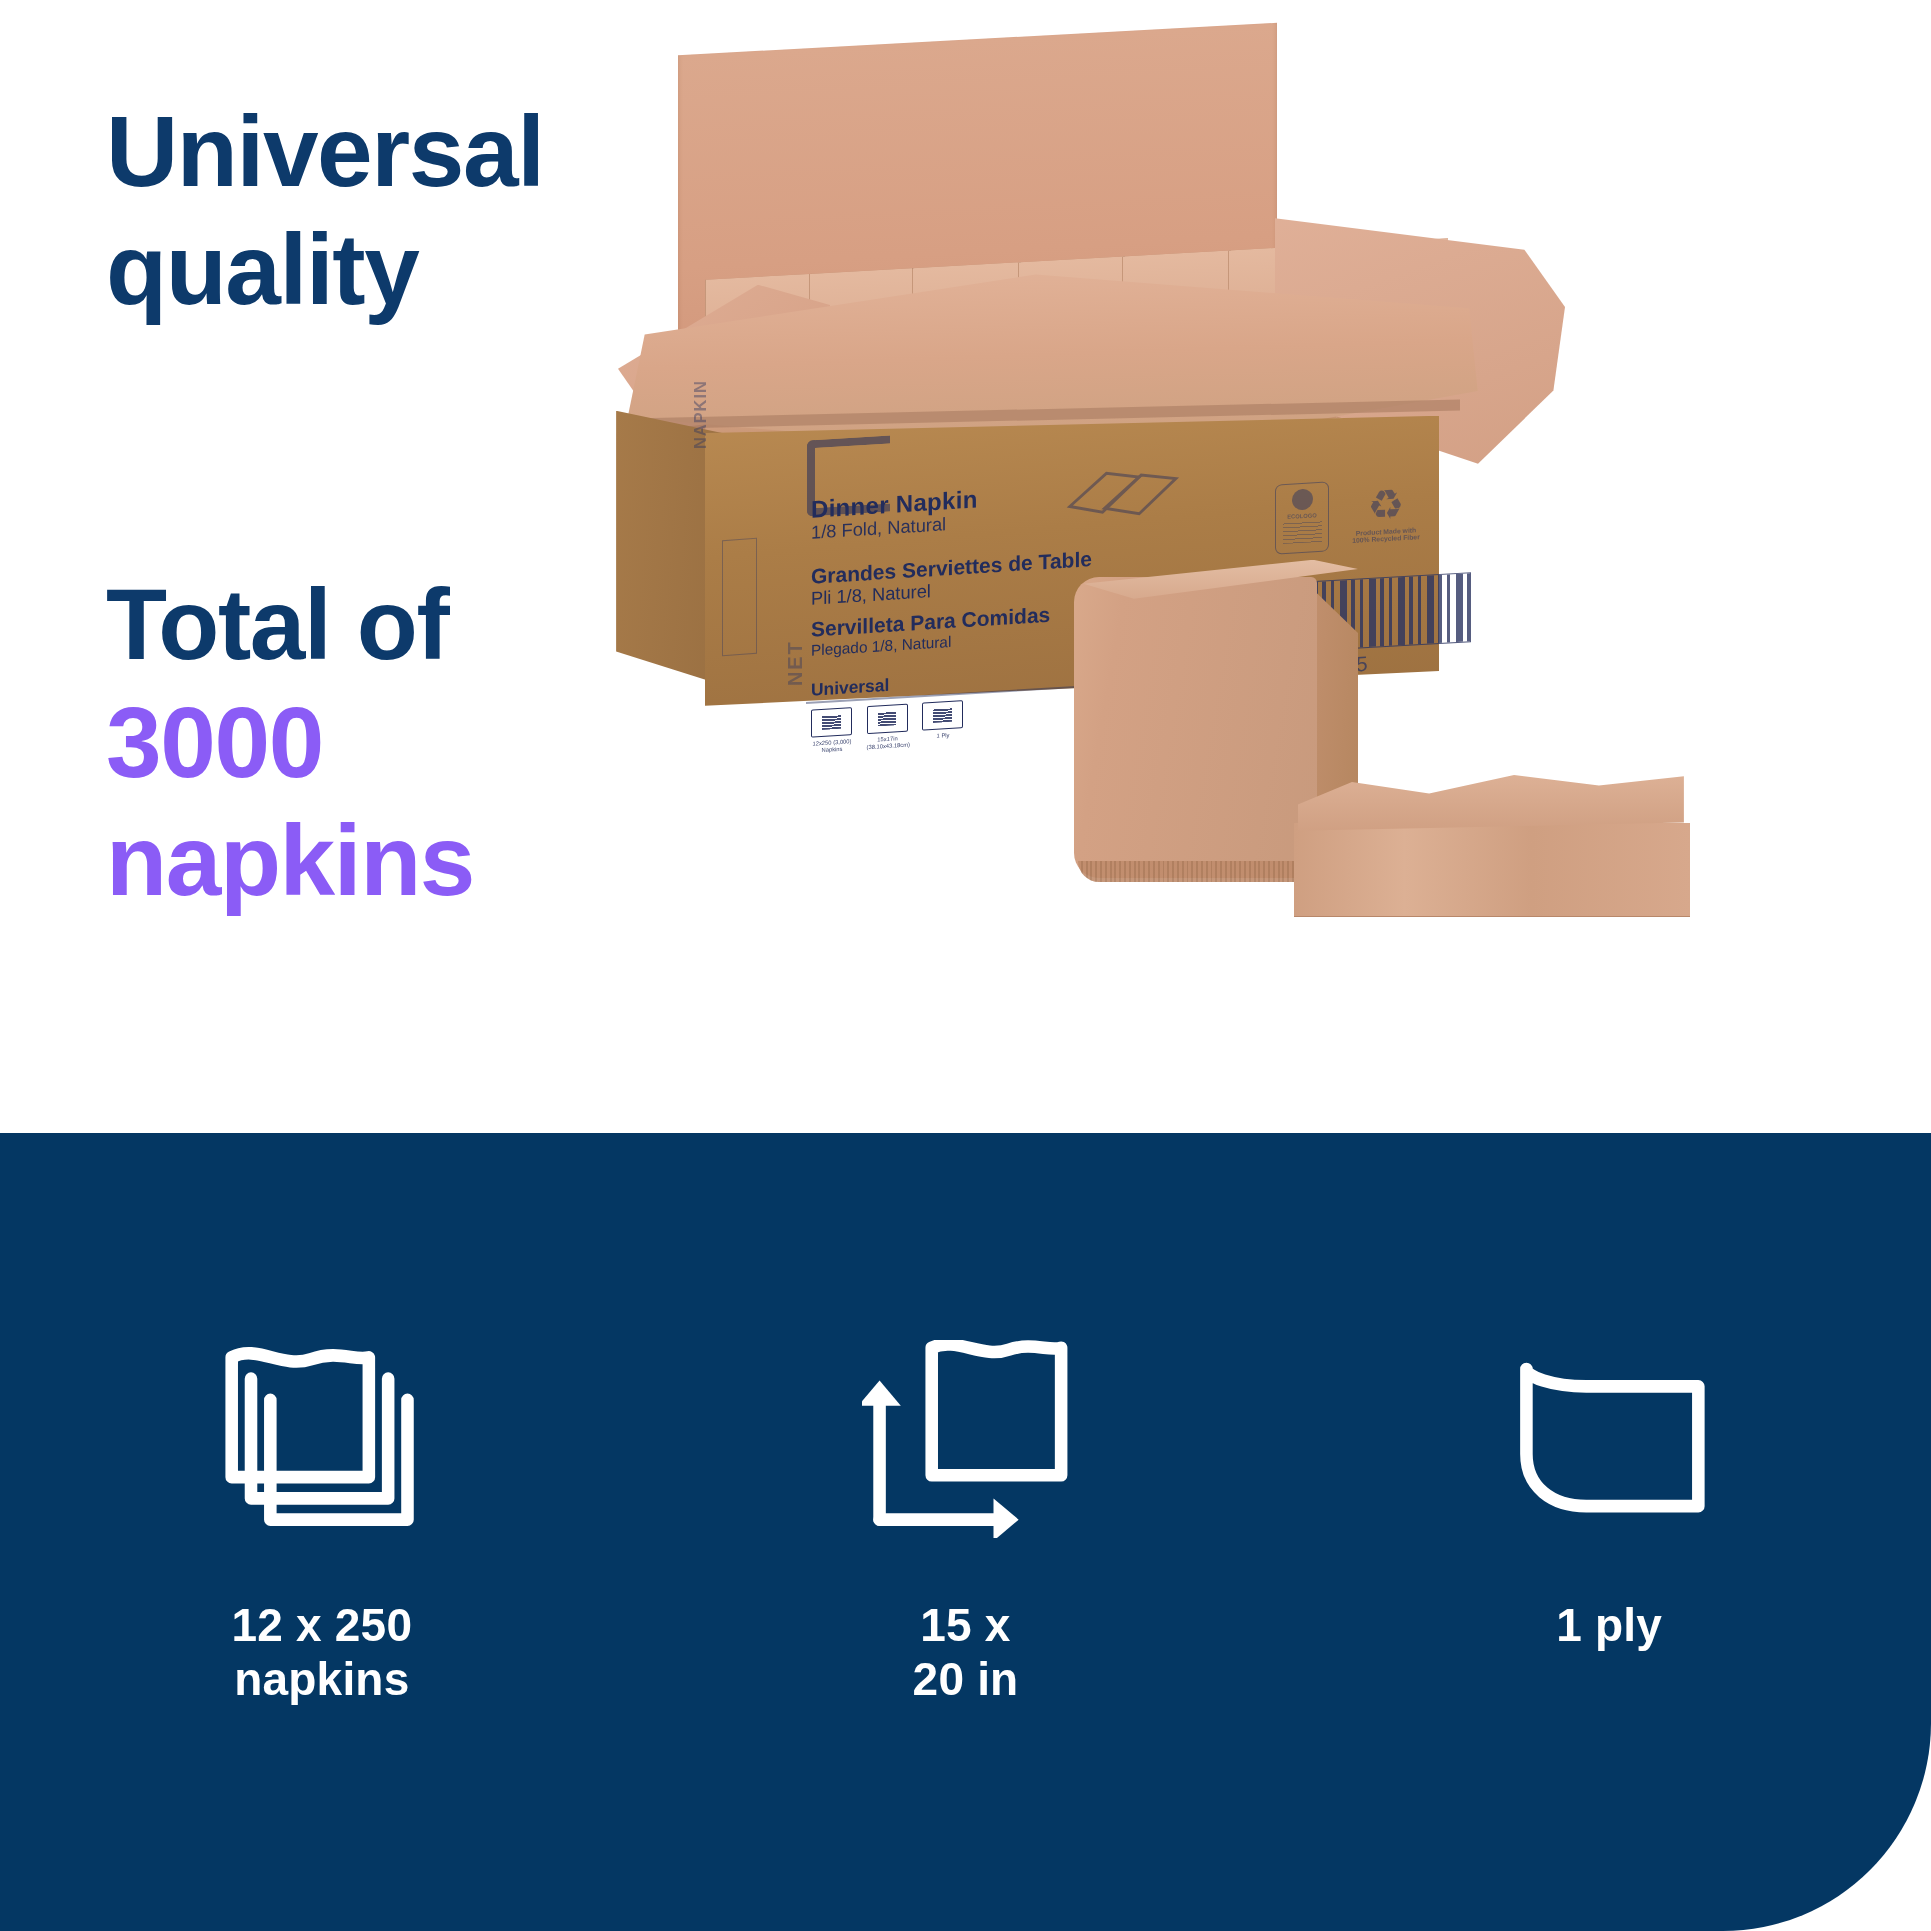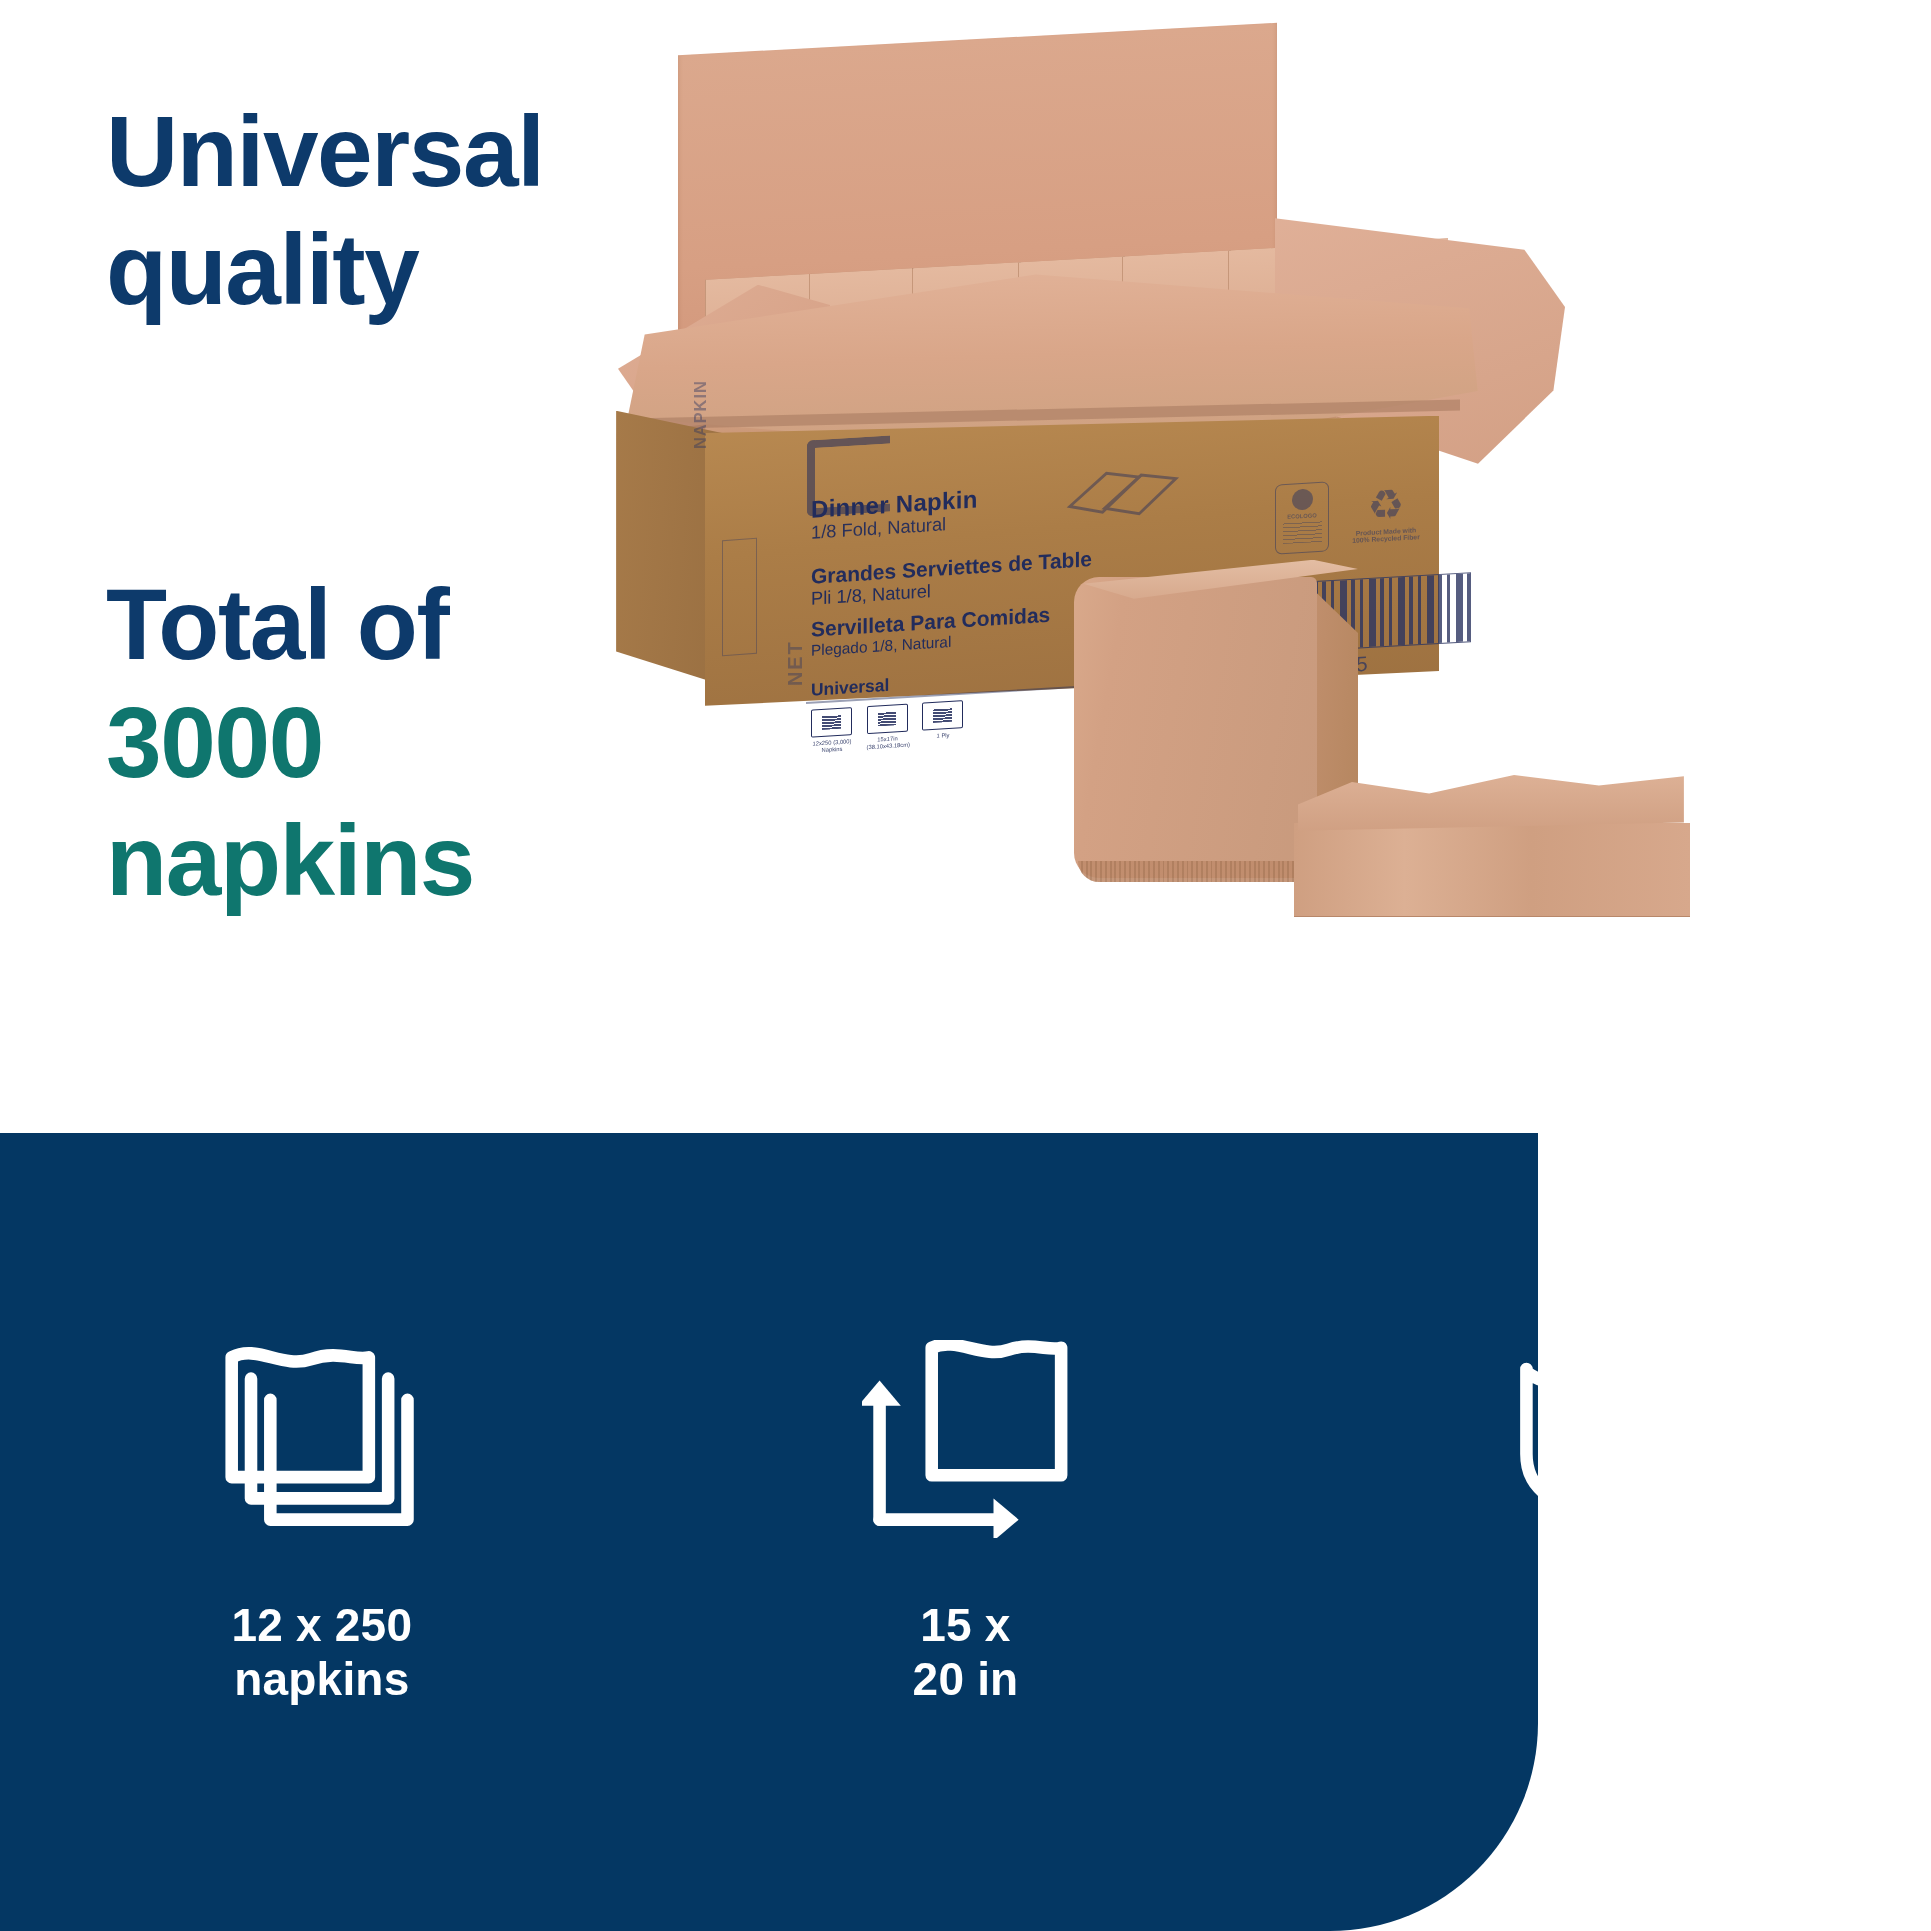--- a/index.html
+++ b/index.html
@@ -40,21 +40,21 @@
   #headline-secondary { top: 565px; }
 
   .headline-line {
     font-size: 100px;
     font-weight: bold;
     line-height: 1.18;
     letter-spacing: -1.4px;
     margin: 0;
   }
   .navy { color: #0d3a6b; }
-  .brightblue { color: #0f766e; }
+  .brightblue { color: #8b5cf6; }
 
   
   #product-photo {
     position: absolute;
     left: 618px;
     top: 9.7px;
     width: 1294px;
     height: 1091px;
   }
 
@@ -447,21 +447,21 @@
     width: 386px; height: 58px;
     background: linear-gradient(180deg,#ddb196 0%, #d0a083 100%);
     clip-path: polygon(0% 55%, 14% 16%, 34% 36%, 56% 4%, 78% 22%, 100% 6%, 100% 86%, 0% 100%);
   }
 
   
   #feature-band {
     position: absolute;
     left: 0;
     top: 1133px;
-    width: 1538px;
+    width: 1931px;
     height: 798px;
     background: #043763;
     border-bottom-right-radius: 208px;
   }
 
   .feature-grid {
     position: absolute;
     left: 0;
     top: 0;
     width: 1931px;

